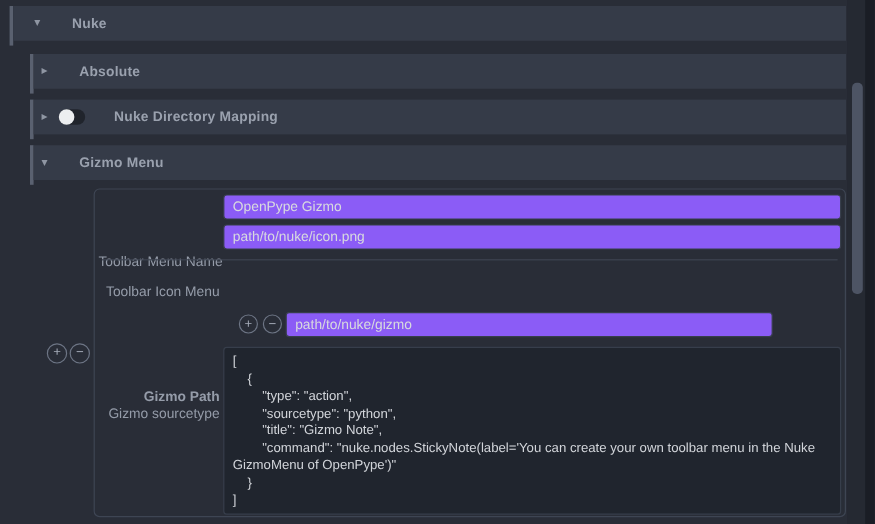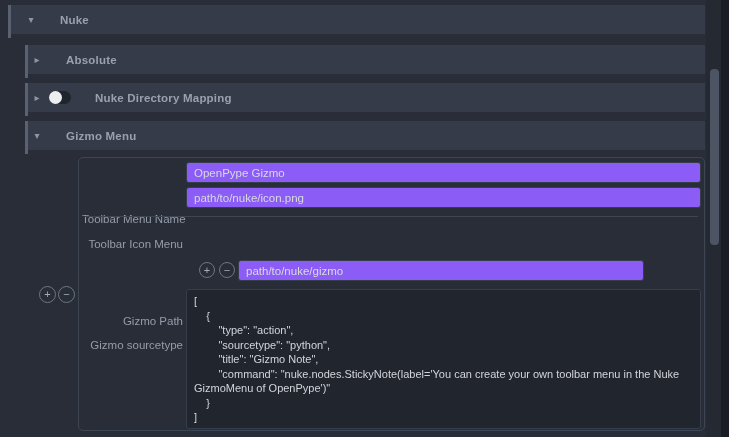--- a/index.html
+++ b/index.html
@@ -136,21 +136,21 @@
 
     <label class="form-label" style="top:8px;">Toolbar Menu Name</label>
     <input class="text-input" style="top: 4px;" type="text" value="OpenPype Gizmo">
 
     <label class="form-label" style="top:33px;">Toolbar Icon Menu</label>
     <input class="text-input" style="top: 29px;" type="text" value="path/to/nuke/icon.png">
 
     <div class="divider"></div>
 
 
-    <label class="form-label" style="top:110px;">Gizmo Path</label>
+    <label class="form-label" style="top:120px;font-weight:bold;">Gizmo Path</label>
     <button class="circle-btn" style="left:120px; top:104px;">+</button>
     <button class="circle-btn" style="left:140px; top:104px;">−</button>
     <input class="text-input" style="left: 159px; top: 102px; width: 406px;" type="text" value="path/to/nuke/gizmo">
 
     <label class="form-label" style="top:134px;">Gizmo sourcetype</label>
     <textarea class="code-area" spellcheck="false" style="">[
     {
         "type": "action",
         "sourcetype": "python",
         "title": "Gizmo Note",

